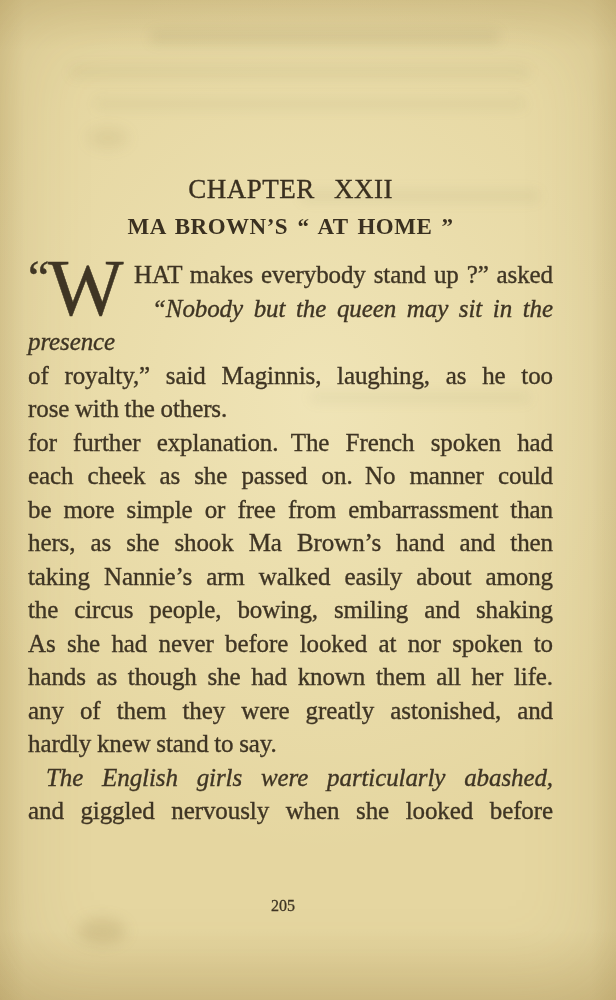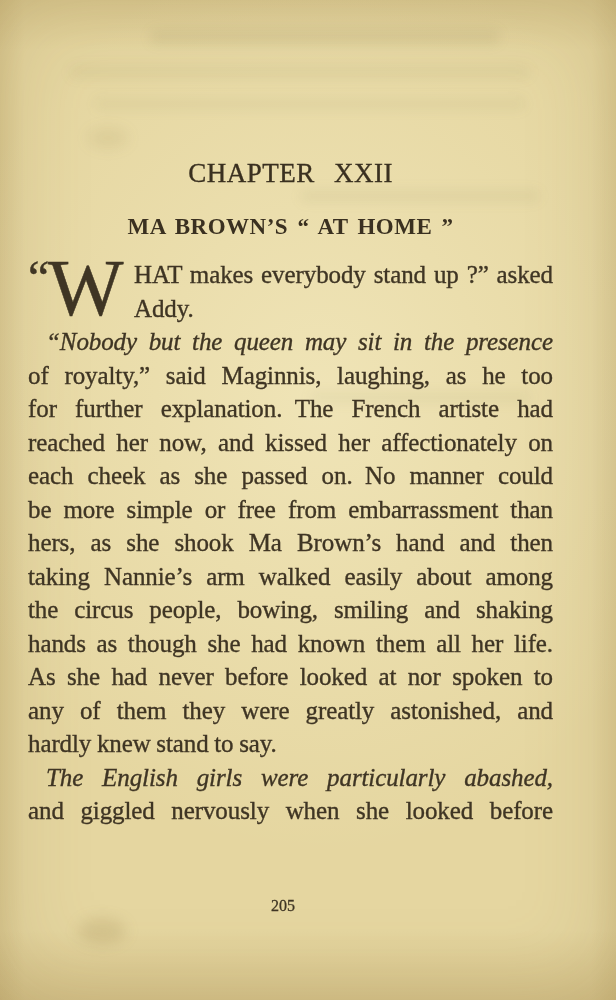--- a/index.html
+++ b/index.html
@@ -26,21 +26,21 @@
   }
   .g1{left:150px;top:30px;width:350px;height:14px;}
   .g2{left:70px;top:66px;width:460px;height:12px;background:rgba(120,110,58,0.08);}
   .g3{left:95px;top:98px;width:430px;height:12px;background:rgba(120,110,58,0.07);}
   .g4{left:300px;top:190px;width:240px;height:12px;background:rgba(120,110,58,0.08);}
   .g5{left:310px;top:392px;width:220px;height:11px;background:rgba(120,110,58,0.07);}
   .smudge1{left:78px;top:918px;width:48px;height:26px;background:rgba(128,108,52,0.16);filter:blur(7px);border-radius:50%;}
   .smudge2{left:88px;top:128px;width:40px;height:20px;background:rgba(128,108,52,0.10);filter:blur(7px);border-radius:50%;}
 
   .chapter-heading{
-    position:absolute;top:156px;left:28px;width:525px;
+    position:absolute;top:172px;left:28px;width:525px;
     text-align:center;
     font-size:27px;line-height:34px;
     letter-spacing:0.5px;word-spacing:12px;
     color:#3a3020;
     -webkit-text-stroke:0.35px #3a3020;
   }
   .chapter-subtitle{
     position:absolute;top:212px;left:28px;width:525px;
     text-align:center;
     font-weight:bold;
@@ -100,33 +100,32 @@
   <div class="chapter-heading">CHAPTER XXII</div>
   <div class="chapter-subtitle">MA BROWN’S “ AT HOME ”</div>
 
   <div class="body-block">
     <div>
       <span class="opener">
           <span class="open-quote-mark">“</span>
           <span class="drop-cap">W</span>
         </span>
       <div class="line justify">HAT makes everybody stand up ?” asked</div>
-      <div class="line">Addy.</div>
     </div>
     <div class="line indent justify">“Nobody but the queen may sit in the presence</div>
     <div class="line justify">of royalty,” said Maginnis, laughing, as he too</div>
-    <div class="line justify">for further explanation. The French artiste had</div>
-    <div class="line justify">reached her now, and kissed her affectionately on</div>
+    <div class="line">rose with the others.</div>
+    <div class="line justify">for further explanation. The French spoken had</div>
     <div class="line justify">each cheek as she passed on. No manner could</div>
     <div class="line justify">be more simple or free from embarrassment than</div>
     <div class="line justify">hers, as she shook Ma Brown’s hand and then</div>
     <div class="line justify">taking Nannie’s arm walked easily about among</div>
     <div class="line justify">the circus people, bowing, smiling and shaking</div>
+    <div class="line justify">As she had never before looked at nor spoken to</div>
     <div class="line justify">hands as though she had known them all her life.</div>
-    <div class="line justify">As she had never before looked at nor spoken to</div>
     <div class="line justify">any of them they were greatly astonished, and</div>
     <div class="line">hardly knew stand to say.</div>
     <div class="line indent justify">The English girls were particularly abashed,</div>
     <div class="line justify">and giggled nervously when she looked before</div>
   </div>
 
   <div class="page-number">205</div>
 
 </div>
 

